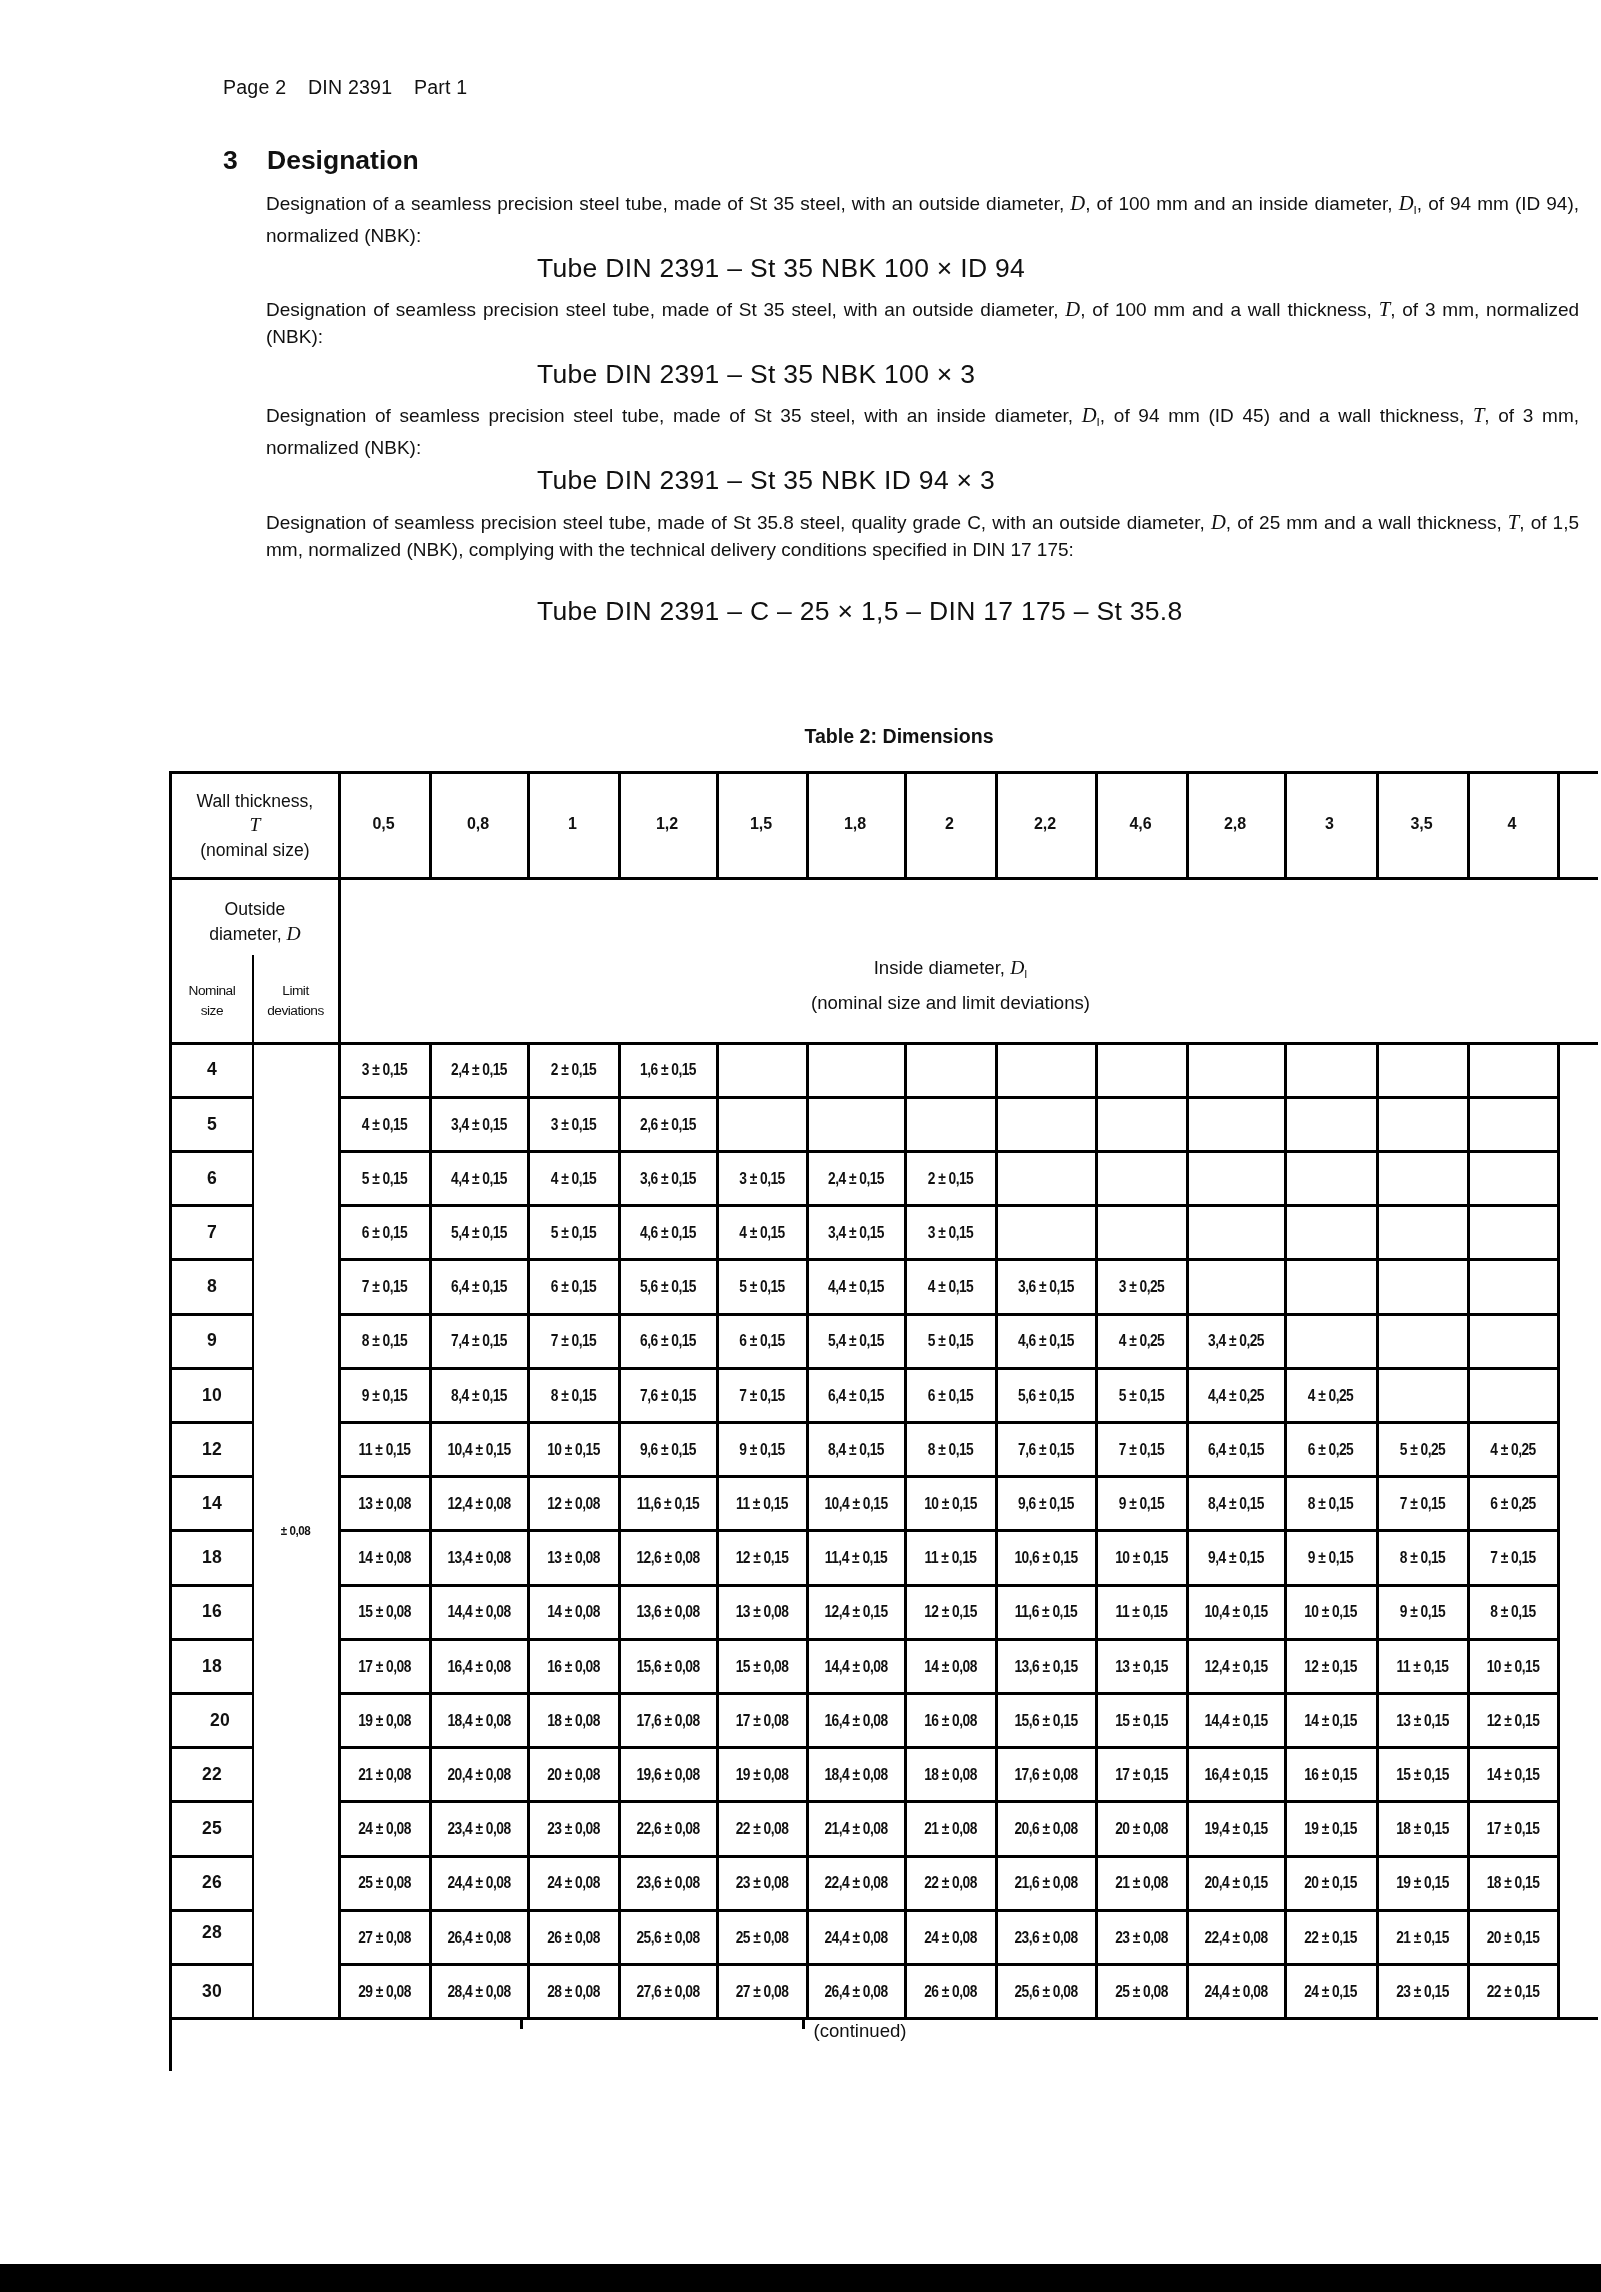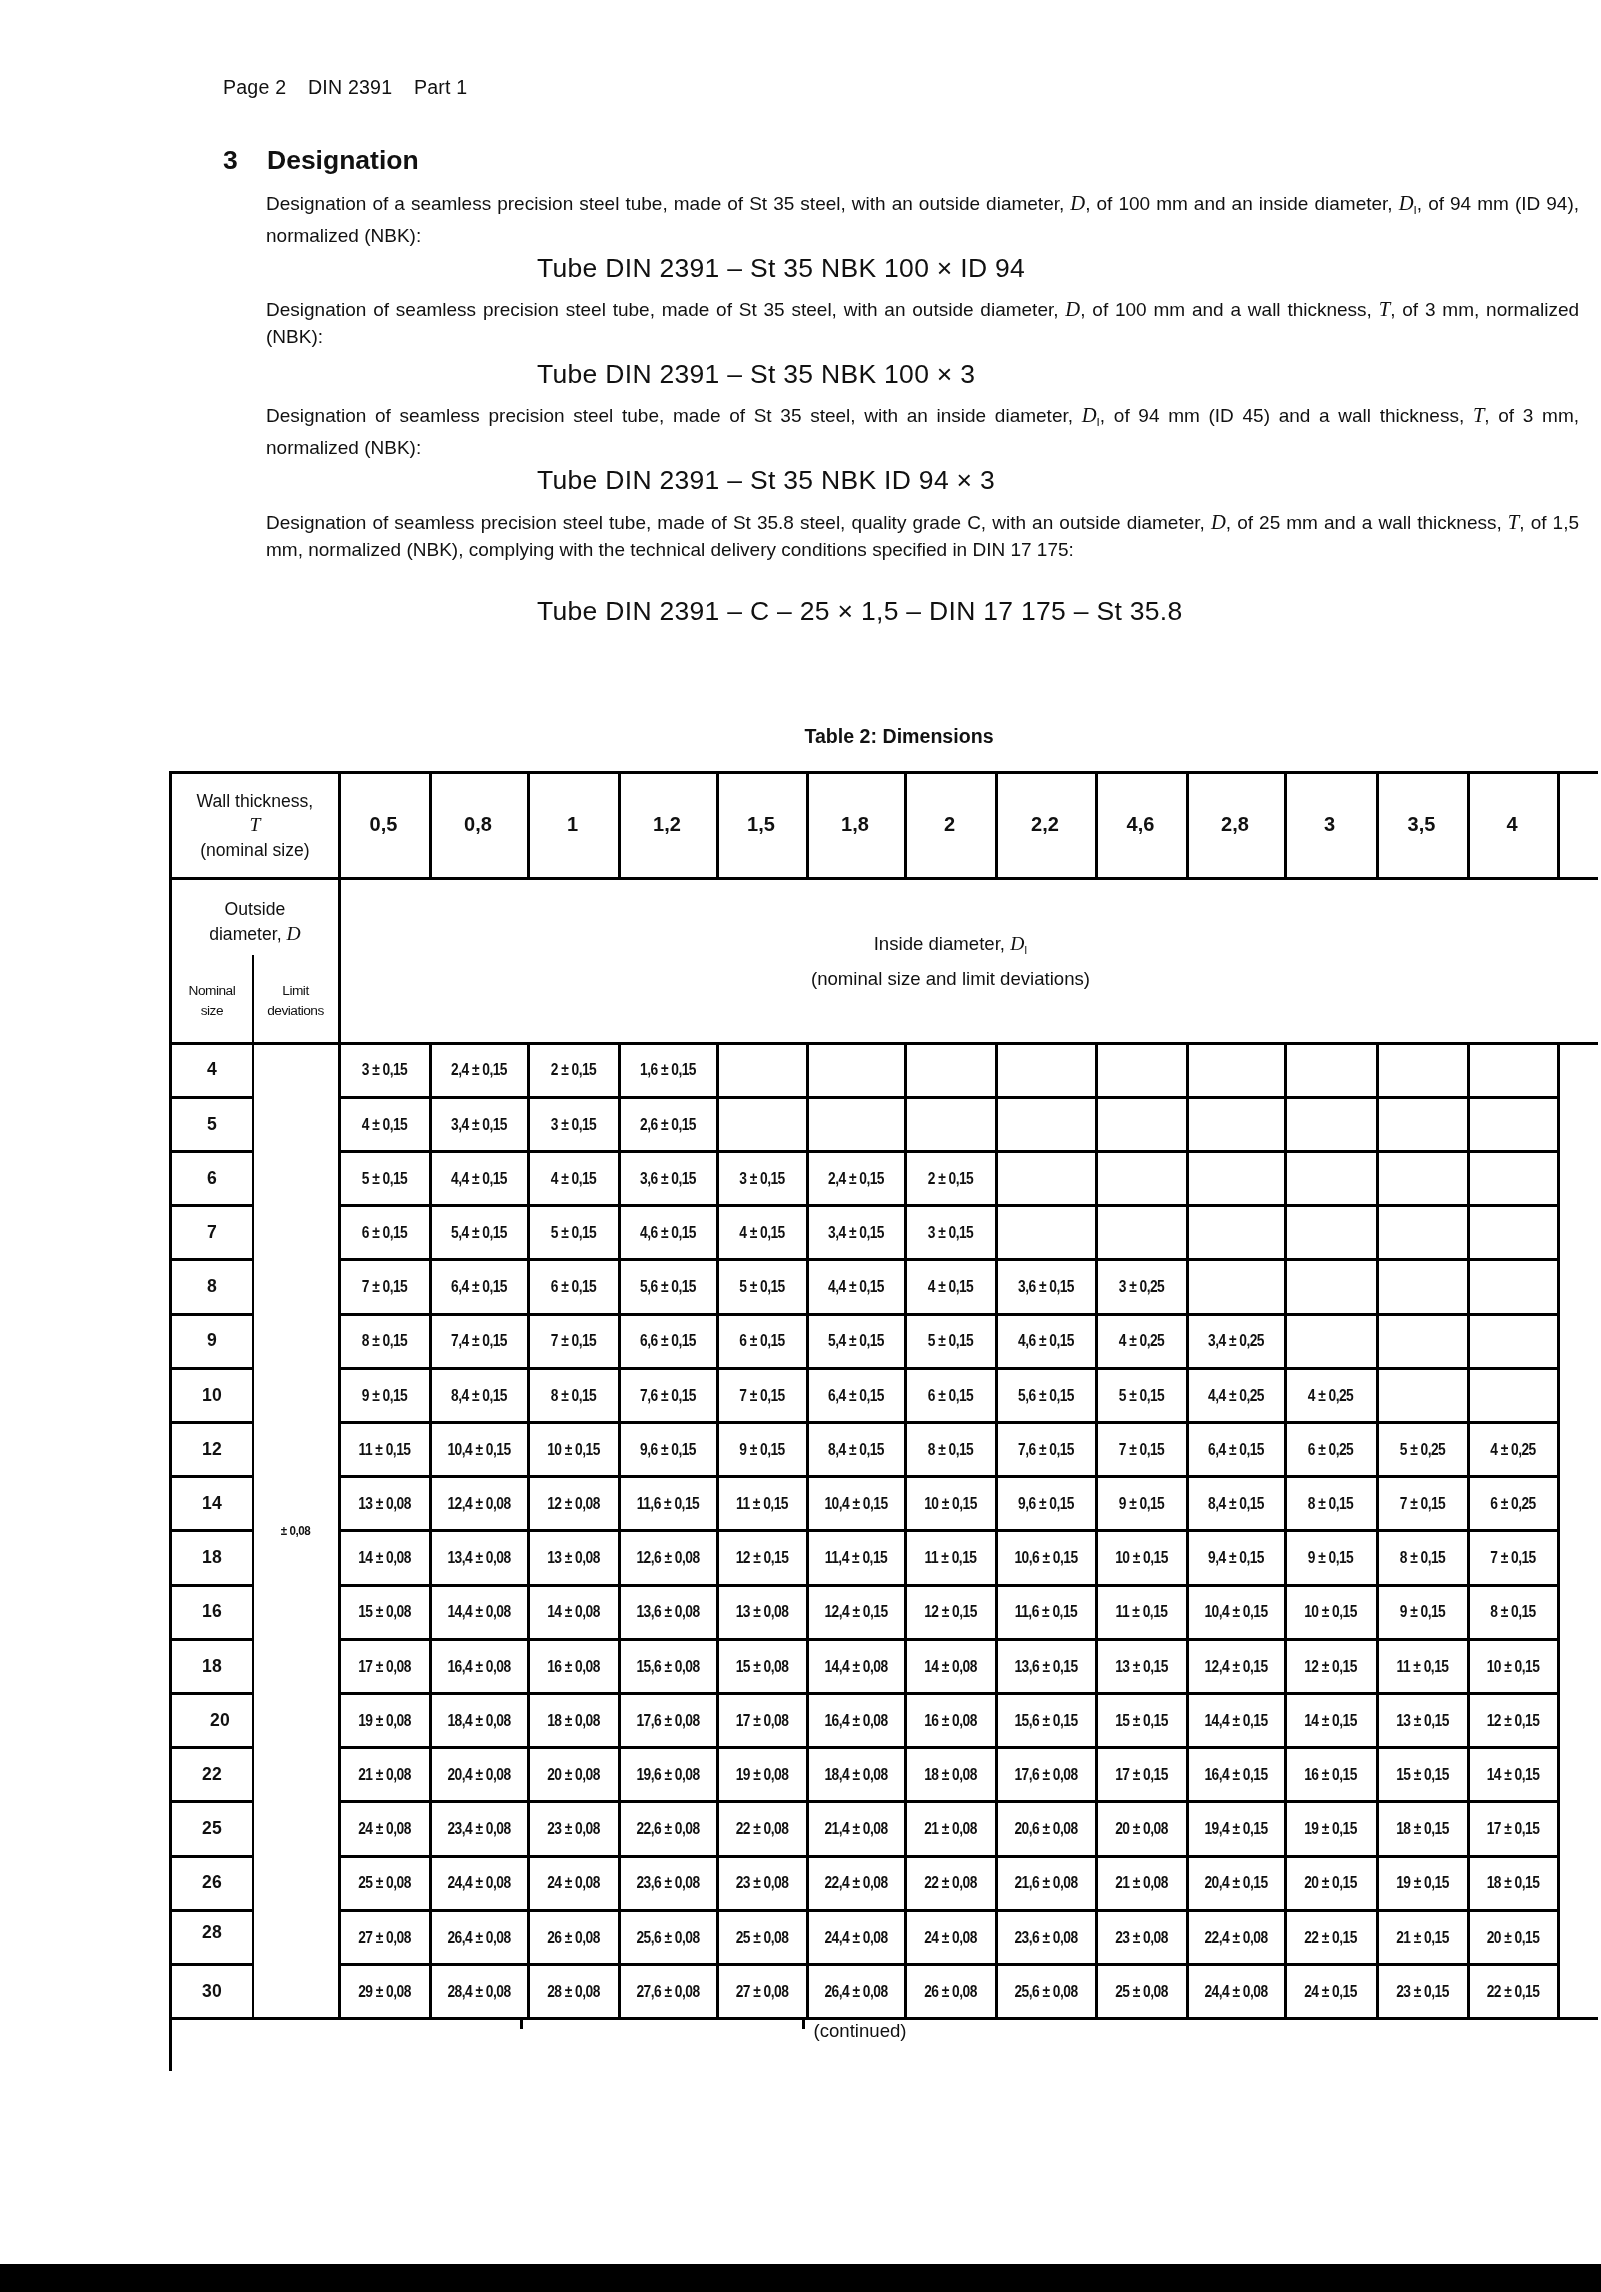--- a/index.html
+++ b/index.html
@@ -21,25 +21,25 @@
   .table-title { position: absolute; left: 0; width: 1602px; text-align: center; top: 725px; font-size: 19.6px; font-weight: bold; padding-left: 196px; }
   .table-title span { display: inline-block; }
 
   
   .tbl { position: absolute; left: 169px; top: 771px; width: 1433px; }
   .line-h { position: absolute; height: 2.9px; background: #000; }
   .line-v { position: absolute; width: 2.9px; background: #000; }
   .line-v.thin { width: 2px; }
 
   .cell { position: absolute; display: flex; align-items: center; justify-content: center; text-align: center; }
-  .hdr-val { font-weight: bold; font-size: 20px; }
+  .hdr-val { font-weight: bold; font-size: 16px; }
   .hdr-label { font-size: 17.6px; line-height: 24.5px; flex-direction: column; }
   .hdr-label i, .inside-label i { font-family: "Liberation Serif", serif; font-size: 19.6px; }
   .small-label { font-size: 13.7px; line-height: 19.6px; flex-direction: column; letter-spacing: -0.5px; }
-  .inside-label { font-size: 18.6px; line-height: 29px; flex-direction: column; }
+  .inside-label { font-size: 18.6px; line-height: 29px; flex-direction: column; margin-top: 24px; }
   .inside-label sub { font-size: 10.8px; vertical-align: -3.9px; }
 
   .row-nom { font-weight: bold; font-size: 17.6px; }
   .val { font-weight: bold; font-size: 15.7px; letter-spacing: -0.6px; transform: scaleX(0.88); white-space: nowrap; }
   .limit-dev { font-weight: bold; font-size: 13.7px; letter-spacing: -0.5px; transform: scaleX(0.85); }
 
   .continued { position: absolute; top: 2020px; left: 0; width: 1602px; text-align: center; font-size: 18.6px; padding-left: 118px; }
 
   .page-bar { position: absolute; left: 0; top: 2264px; width: 1602px; height: 28px; background: #000; }
 </style>

